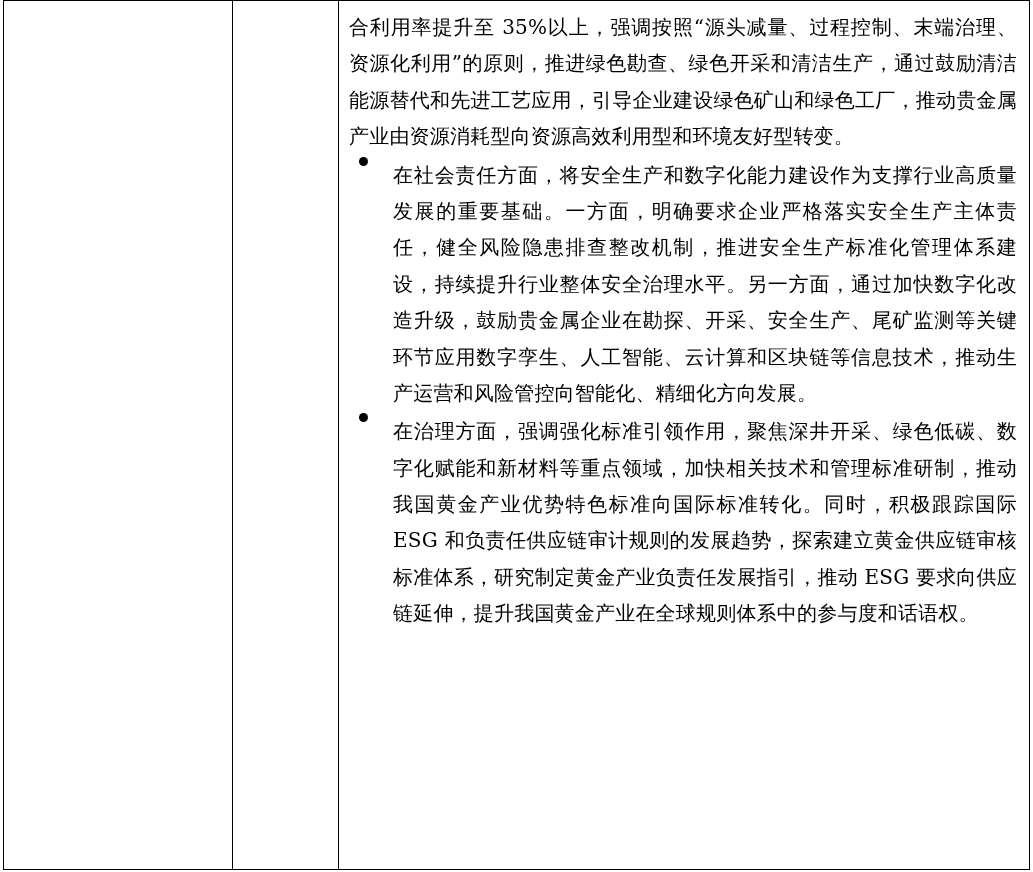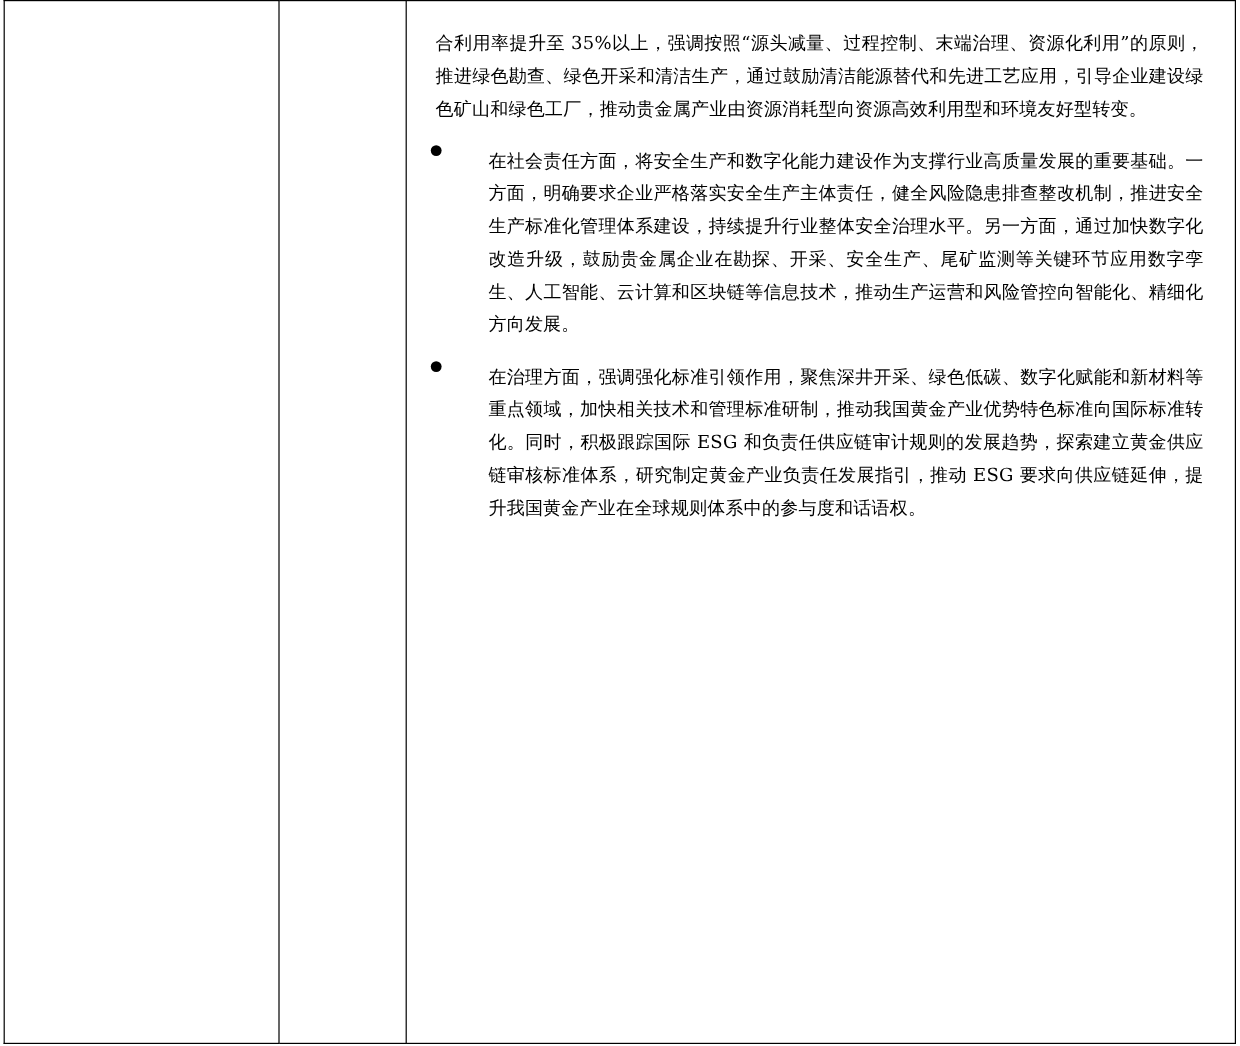--- a/index.html
+++ b/index.html
@@ -34,26 +34,26 @@
   td.col-a { width: 228px; }
   td.col-b { width: 105px; }
   td.col-c { width: 690px; }
 
   .cell-content {
     padding: 6px 10px 8px 8px;
     box-sizing: border-box;
     height: 868px;
   }
   .para {
-    font-size: 15px;
+    font-size: 20px;
     line-height: 1.82;
     text-align: justify;
     text-justify: inter-ideograph;
     letter-spacing: 0.2px;
-    margin: 16px;
+    margin: 2px;
   }
   .bullet-item {
     position: relative;
     padding-left: 44px;
     margin-top: 2px;
   }
   .bullet-mark {
     position: absolute;
     left: 12px;
     top: 0.52em;

